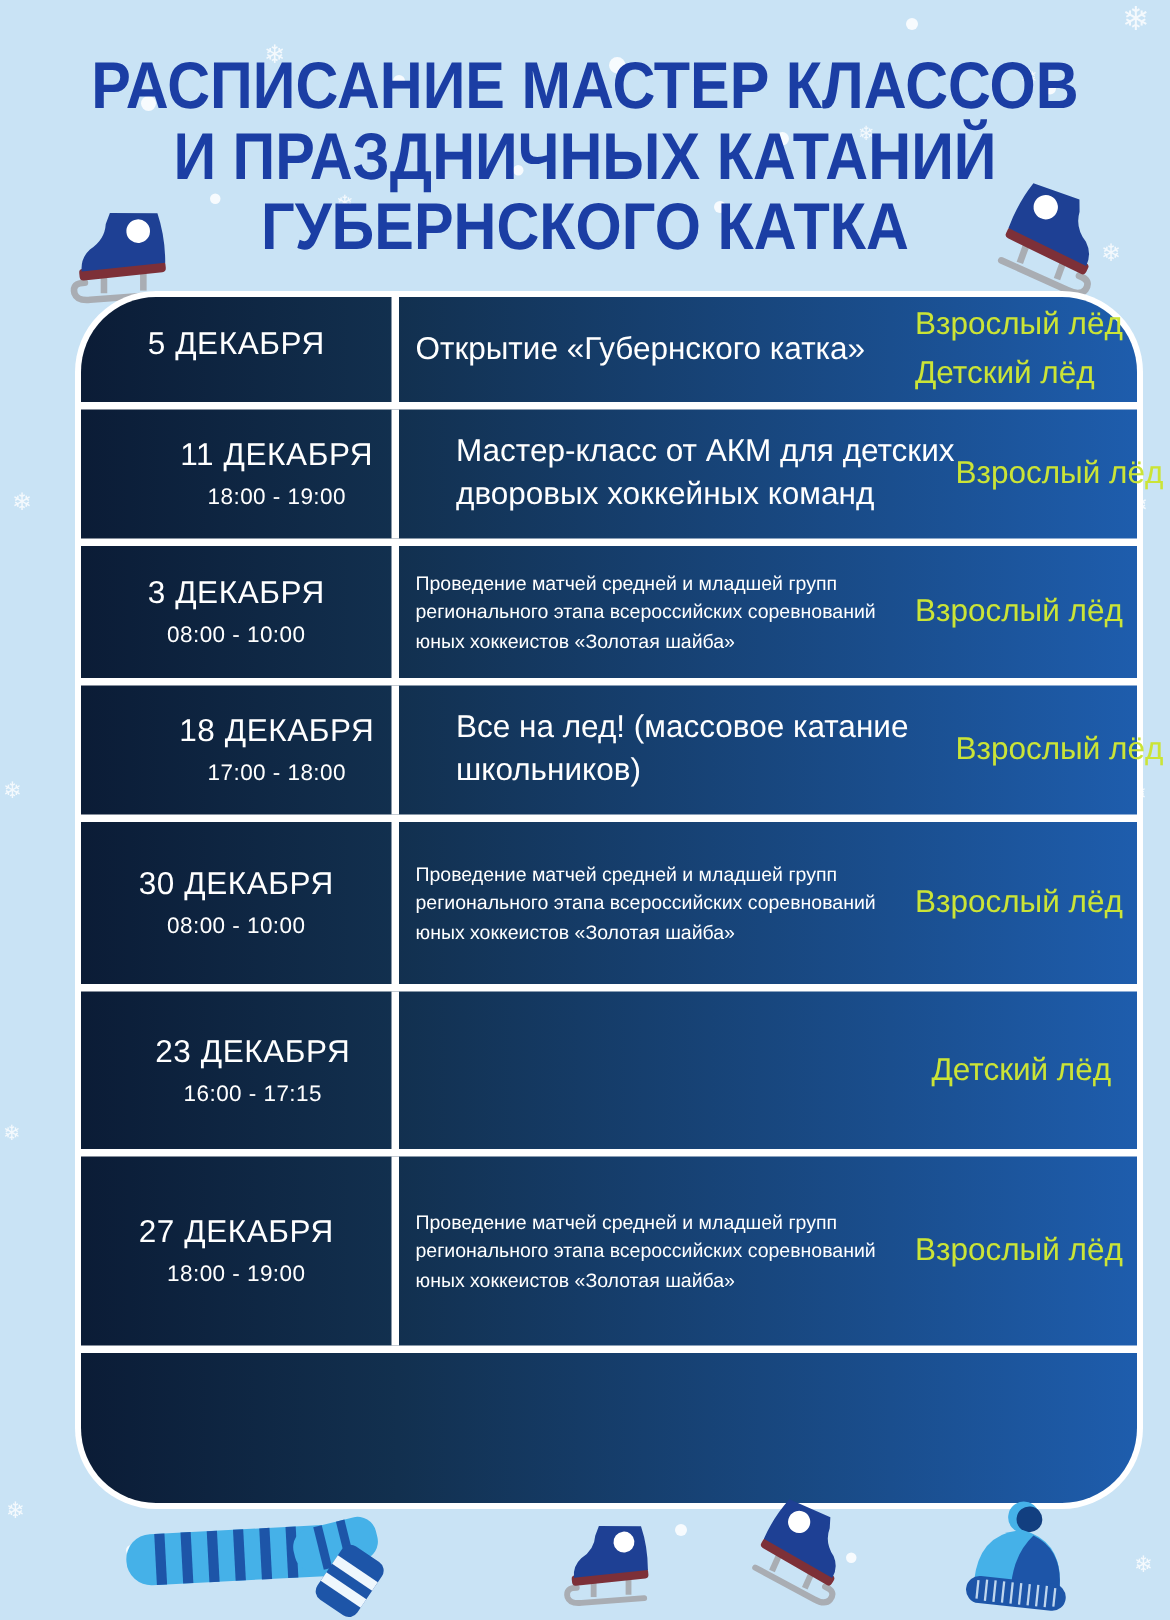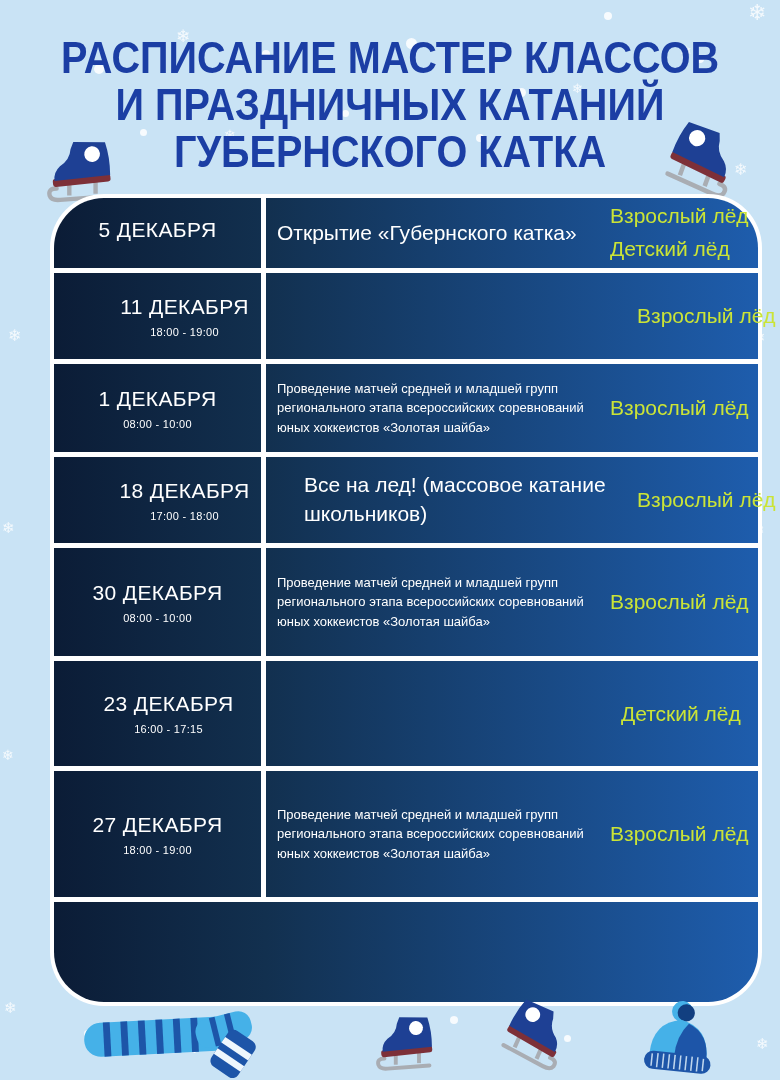--- a/index.html
+++ b/index.html
@@ -39,21 +39,21 @@
   .row:last-child { margin-bottom:0; }
   .row-first { border-radius:50px 50px 0 0; }
   .row-last  { border-radius:0 0 50px 50px; }
 
   .date-cell {
     width:207px; display:flex; flex-direction:column;
     justify-content:center; align-items:center; text-align:center;
     color:#ffffff; flex-shrink:0;
   }
   .date { font-size:21px; letter-spacing:.4px; }
-  .time { font-size:11px; margin-top:7px; letter-spacing:.3px; }
+  .time { font-size:15px; margin-top:7px; letter-spacing:.3px; }
 
   .divider {
     position:absolute; left:207px; top:0; bottom:0; width:5px;
     background:#ffffff;
   }
 
   .event-cell {
     flex:1; position:relative; display:flex; align-items:center;
     padding-left:16px; color:#ffffff;
   }
@@ -151,29 +151,30 @@
       </div>
     </div>
 
     <div class="row h86">
       <div class="date-cell">
         <div class="date">11 ДЕКАБРЯ</div>
         <div class="time">18:00 - 19:00</div>
       </div>
       <div class="divider"></div>
       <div class="event-cell">
+        <div class="event large">Мастер-класс от АКМ для детских дворовых хоккейных команд</div>
         <div class="ice">
           <div>Взрослый лёд</div>
         </div>
       </div>
     </div>
 
     <div class="row h88">
       <div class="date-cell">
-        <div class="date">1 ДЕКАБРЯ</div>
+        <div class="date">3 ДЕКАБРЯ</div>
         <div class="time">08:00 - 10:00</div>
       </div>
       <div class="divider"></div>
       <div class="event-cell">
         <div class="event small">Проведение матчей средней и младшей групп регионального этапа всероссийских соревнований юных хоккеистов «Золотая шайба»</div>
         <div class="ice">
           <div>Взрослый лёд</div>
         </div>
       </div>
     </div>

